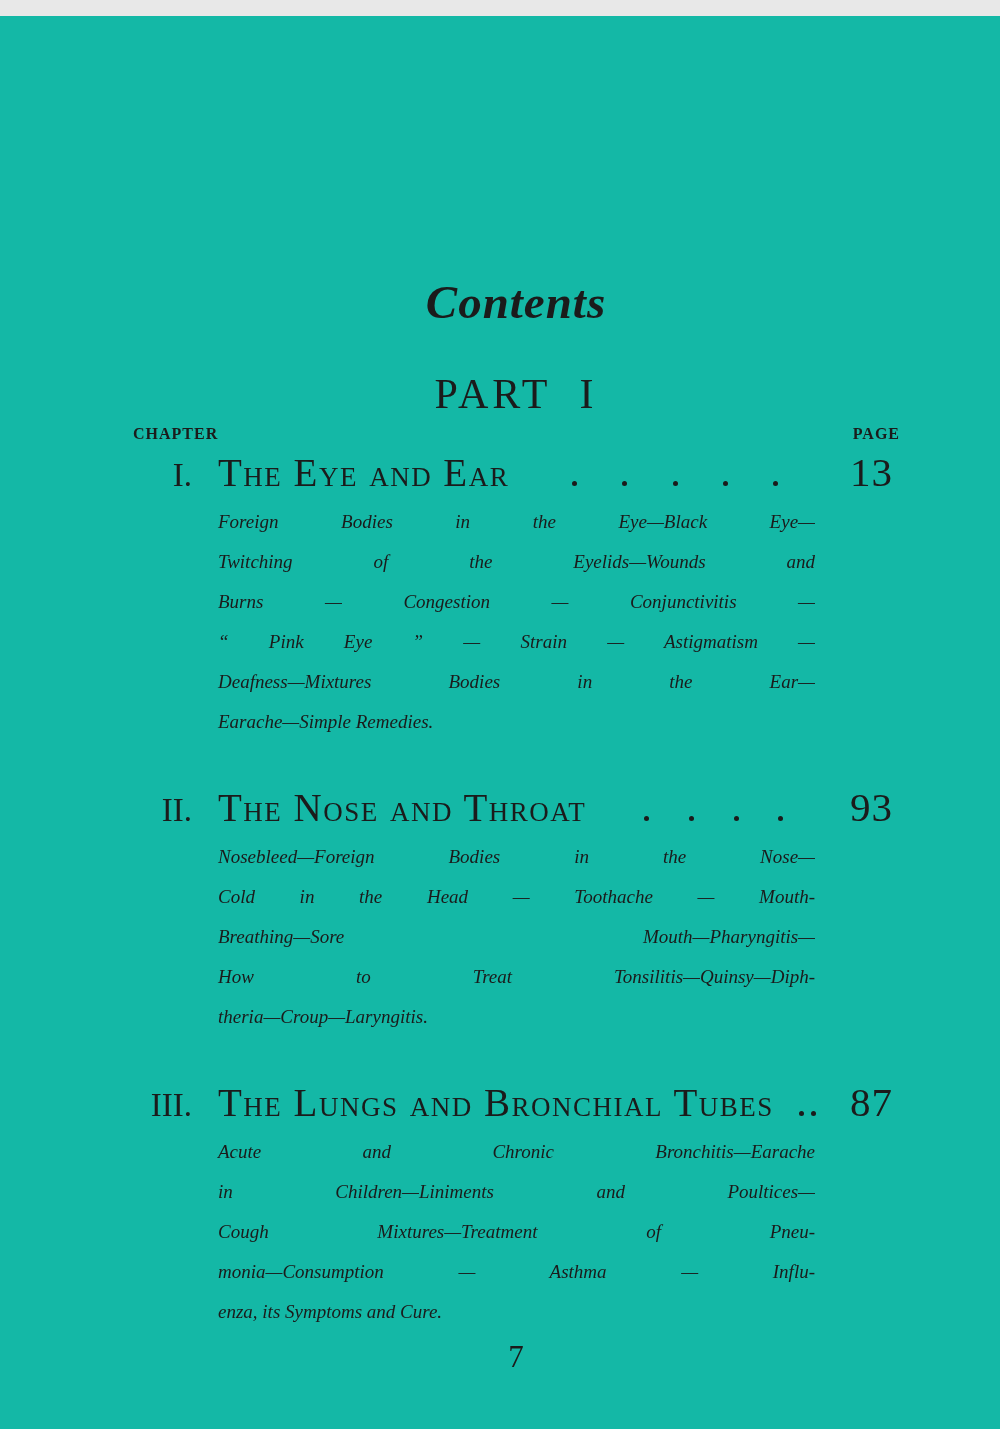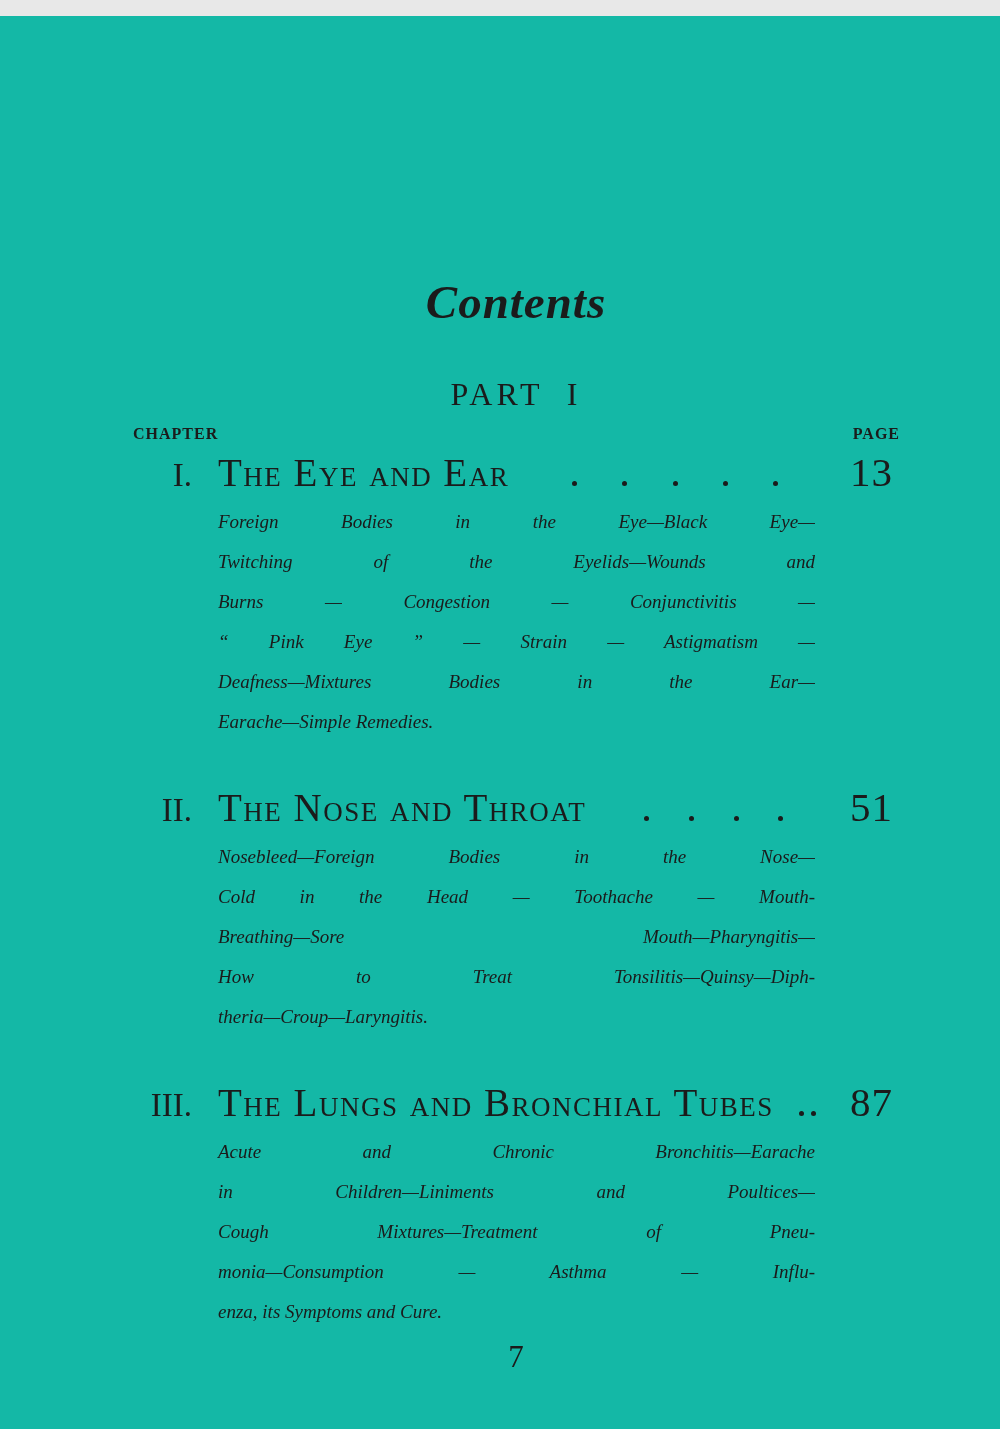--- a/index.html
+++ b/index.html
@@ -21,21 +21,21 @@
     font-size: 47px;
     line-height: 46px;
     font-style: italic;
     font-weight: bold;
     letter-spacing: 1px;
   }
   .part-heading {
     margin-top: 52px;
     margin-left: 32px;
     text-align: center;
-    font-size: 32px;
+    font-size: 42px;
     line-height: 34px;
     letter-spacing: 4px;
     white-space: pre;
   }
   .col-headers {
     margin: 14px 100px 0 133px;
     display: flex;
     justify-content: space-between;
     font-size: 16px;
     font-weight: bold;
@@ -141,21 +141,21 @@
       <div class="chapter-entry">
         <div class="chapter-row">
           <span class="numeral">II.</span>
           <span class="ctitle">The Nose and Throat</span>
           <span class="leader">
             <span class="dot"></span>
             <span class="dot"></span>
             <span class="dot"></span>
             <span class="dot"></span>
           </span>
-          <span class="pageno">51</span>
+          <span class="pageno">93</span>
         </div>
         <div class="desc">
           <div class="desc-line">Nosebleed—Foreign Bodies in the Nose—</div>
           <div class="desc-line">Cold in the Head — Toothache — Mouth-</div>
           <div class="desc-line">Breathing—Sore Mouth—Pharyngitis—</div>
           <div class="desc-line">How to Treat Tonsilitis—Quinsy—Diph-</div>
           <div class="desc-line last">theria—Croup—Laryngitis.</div>
         </div>
       </div>
       <div class="chapter-entry">

